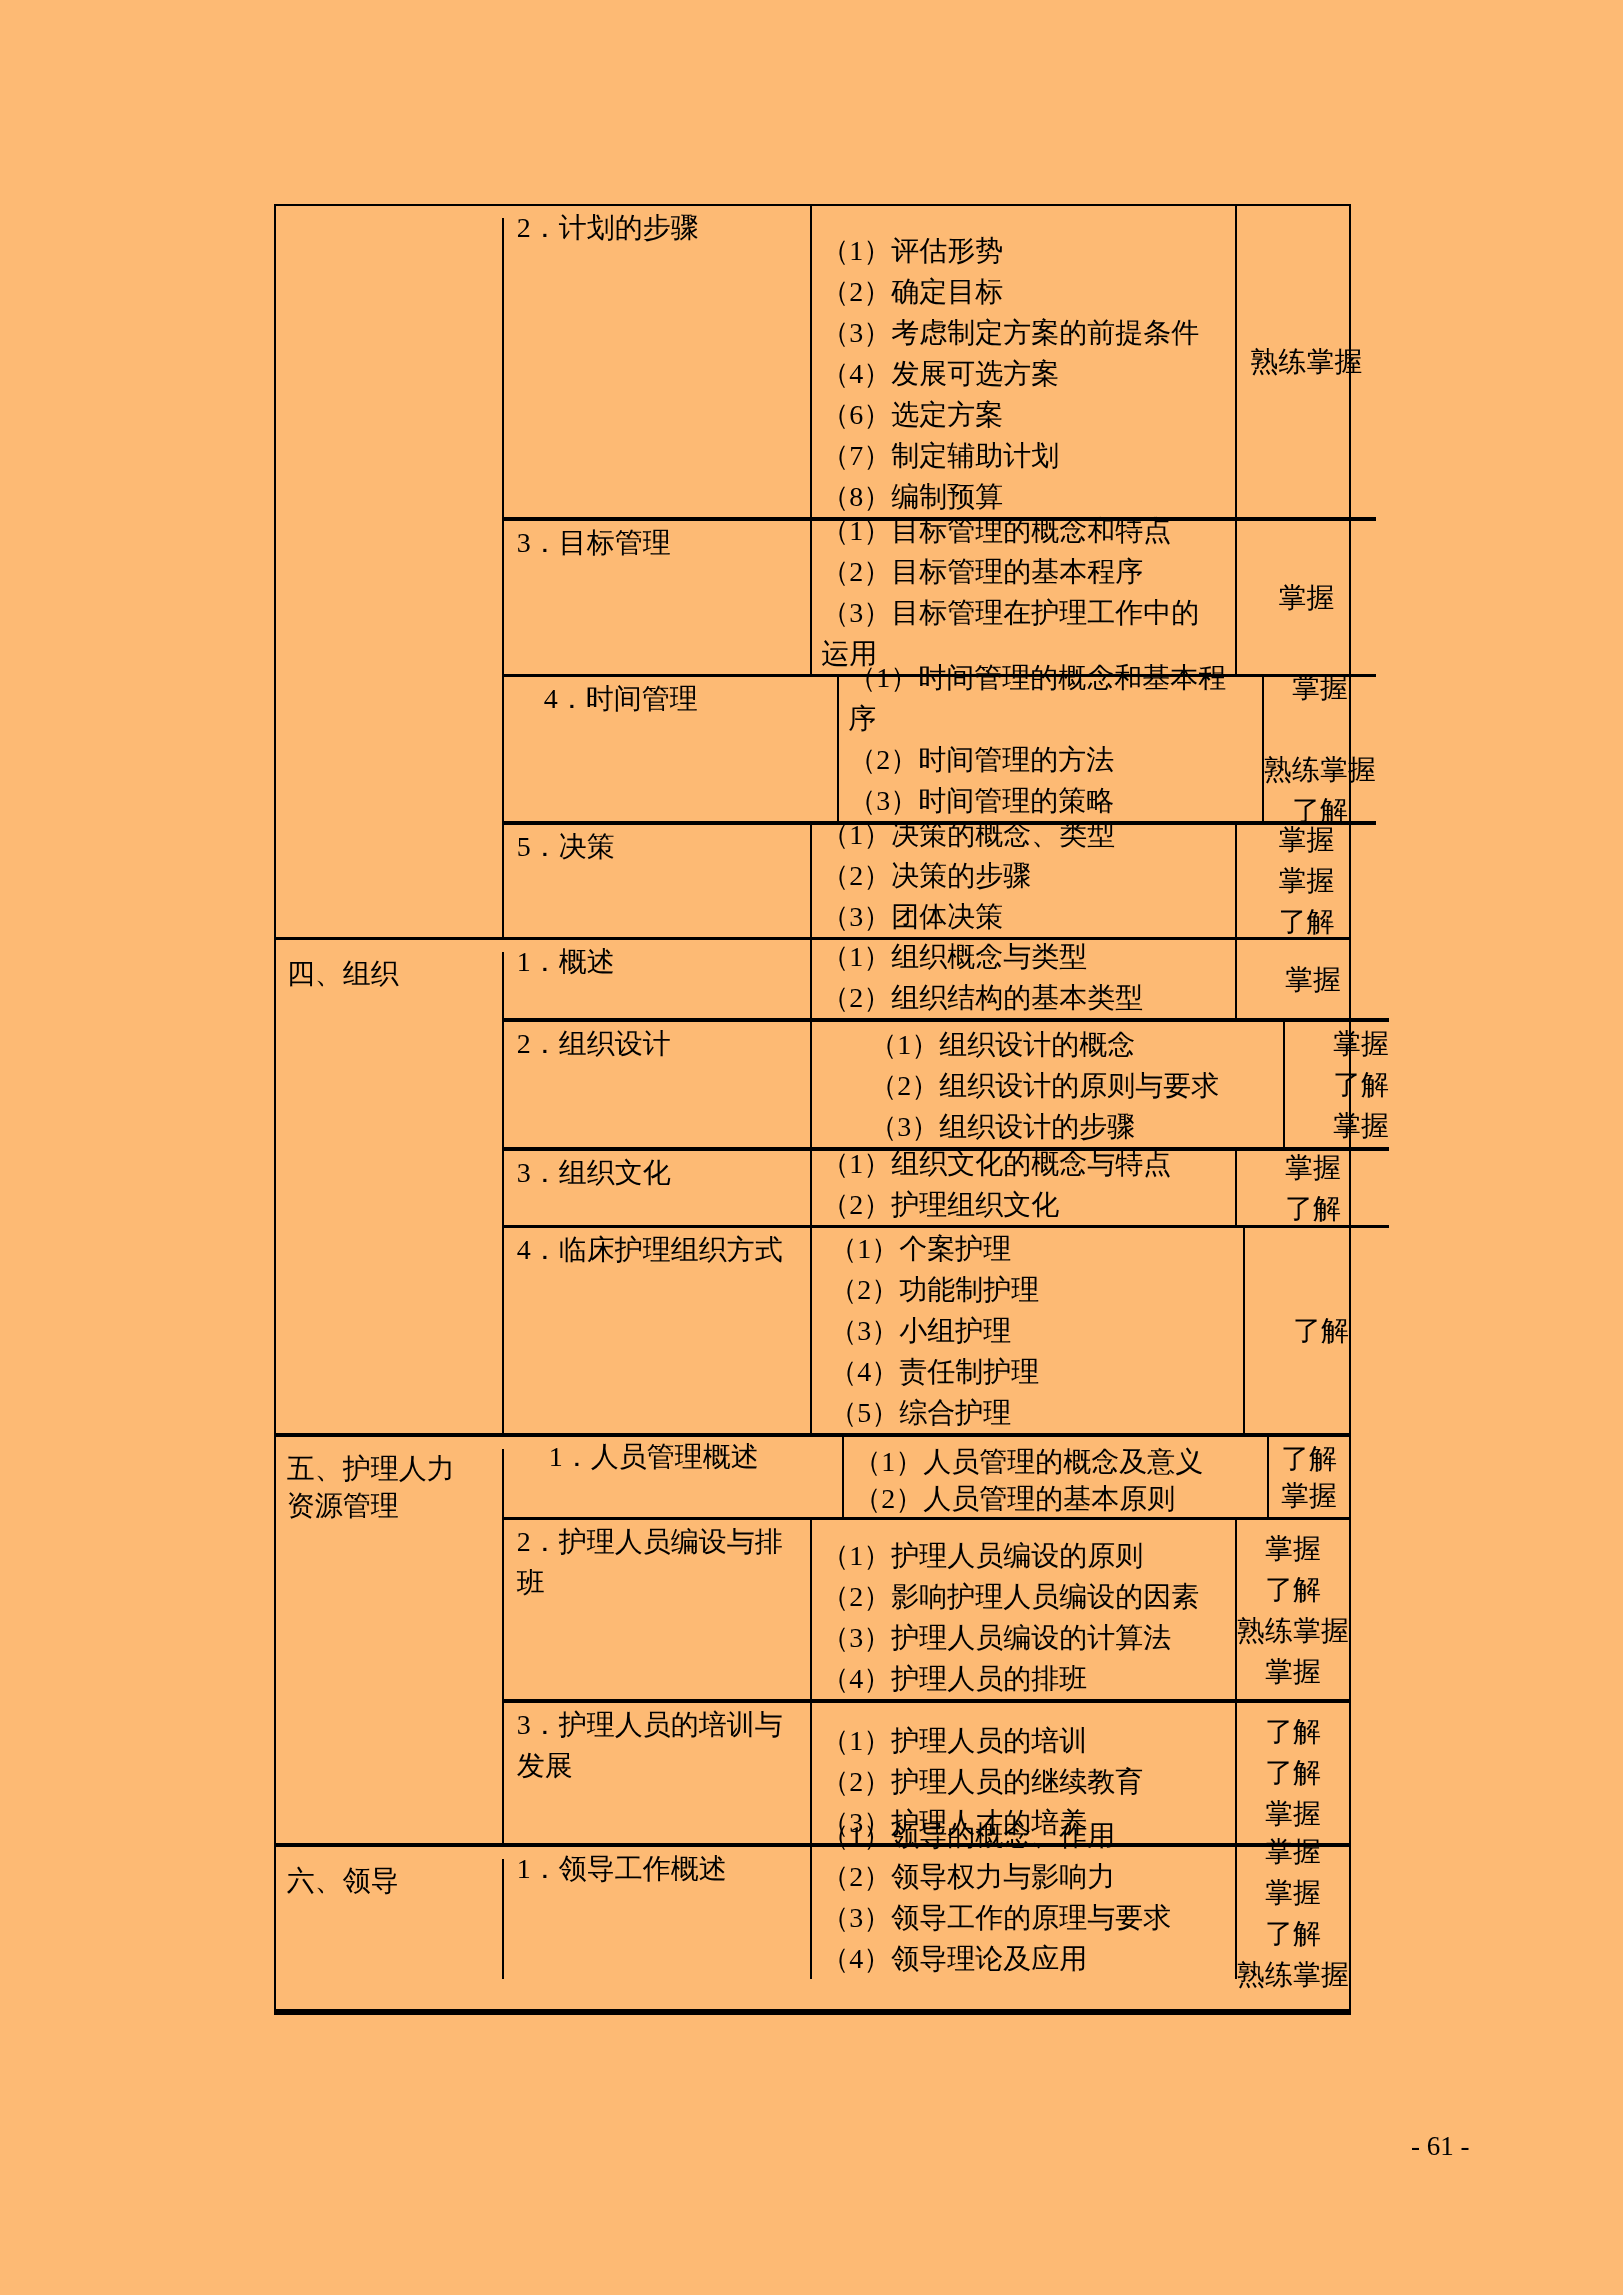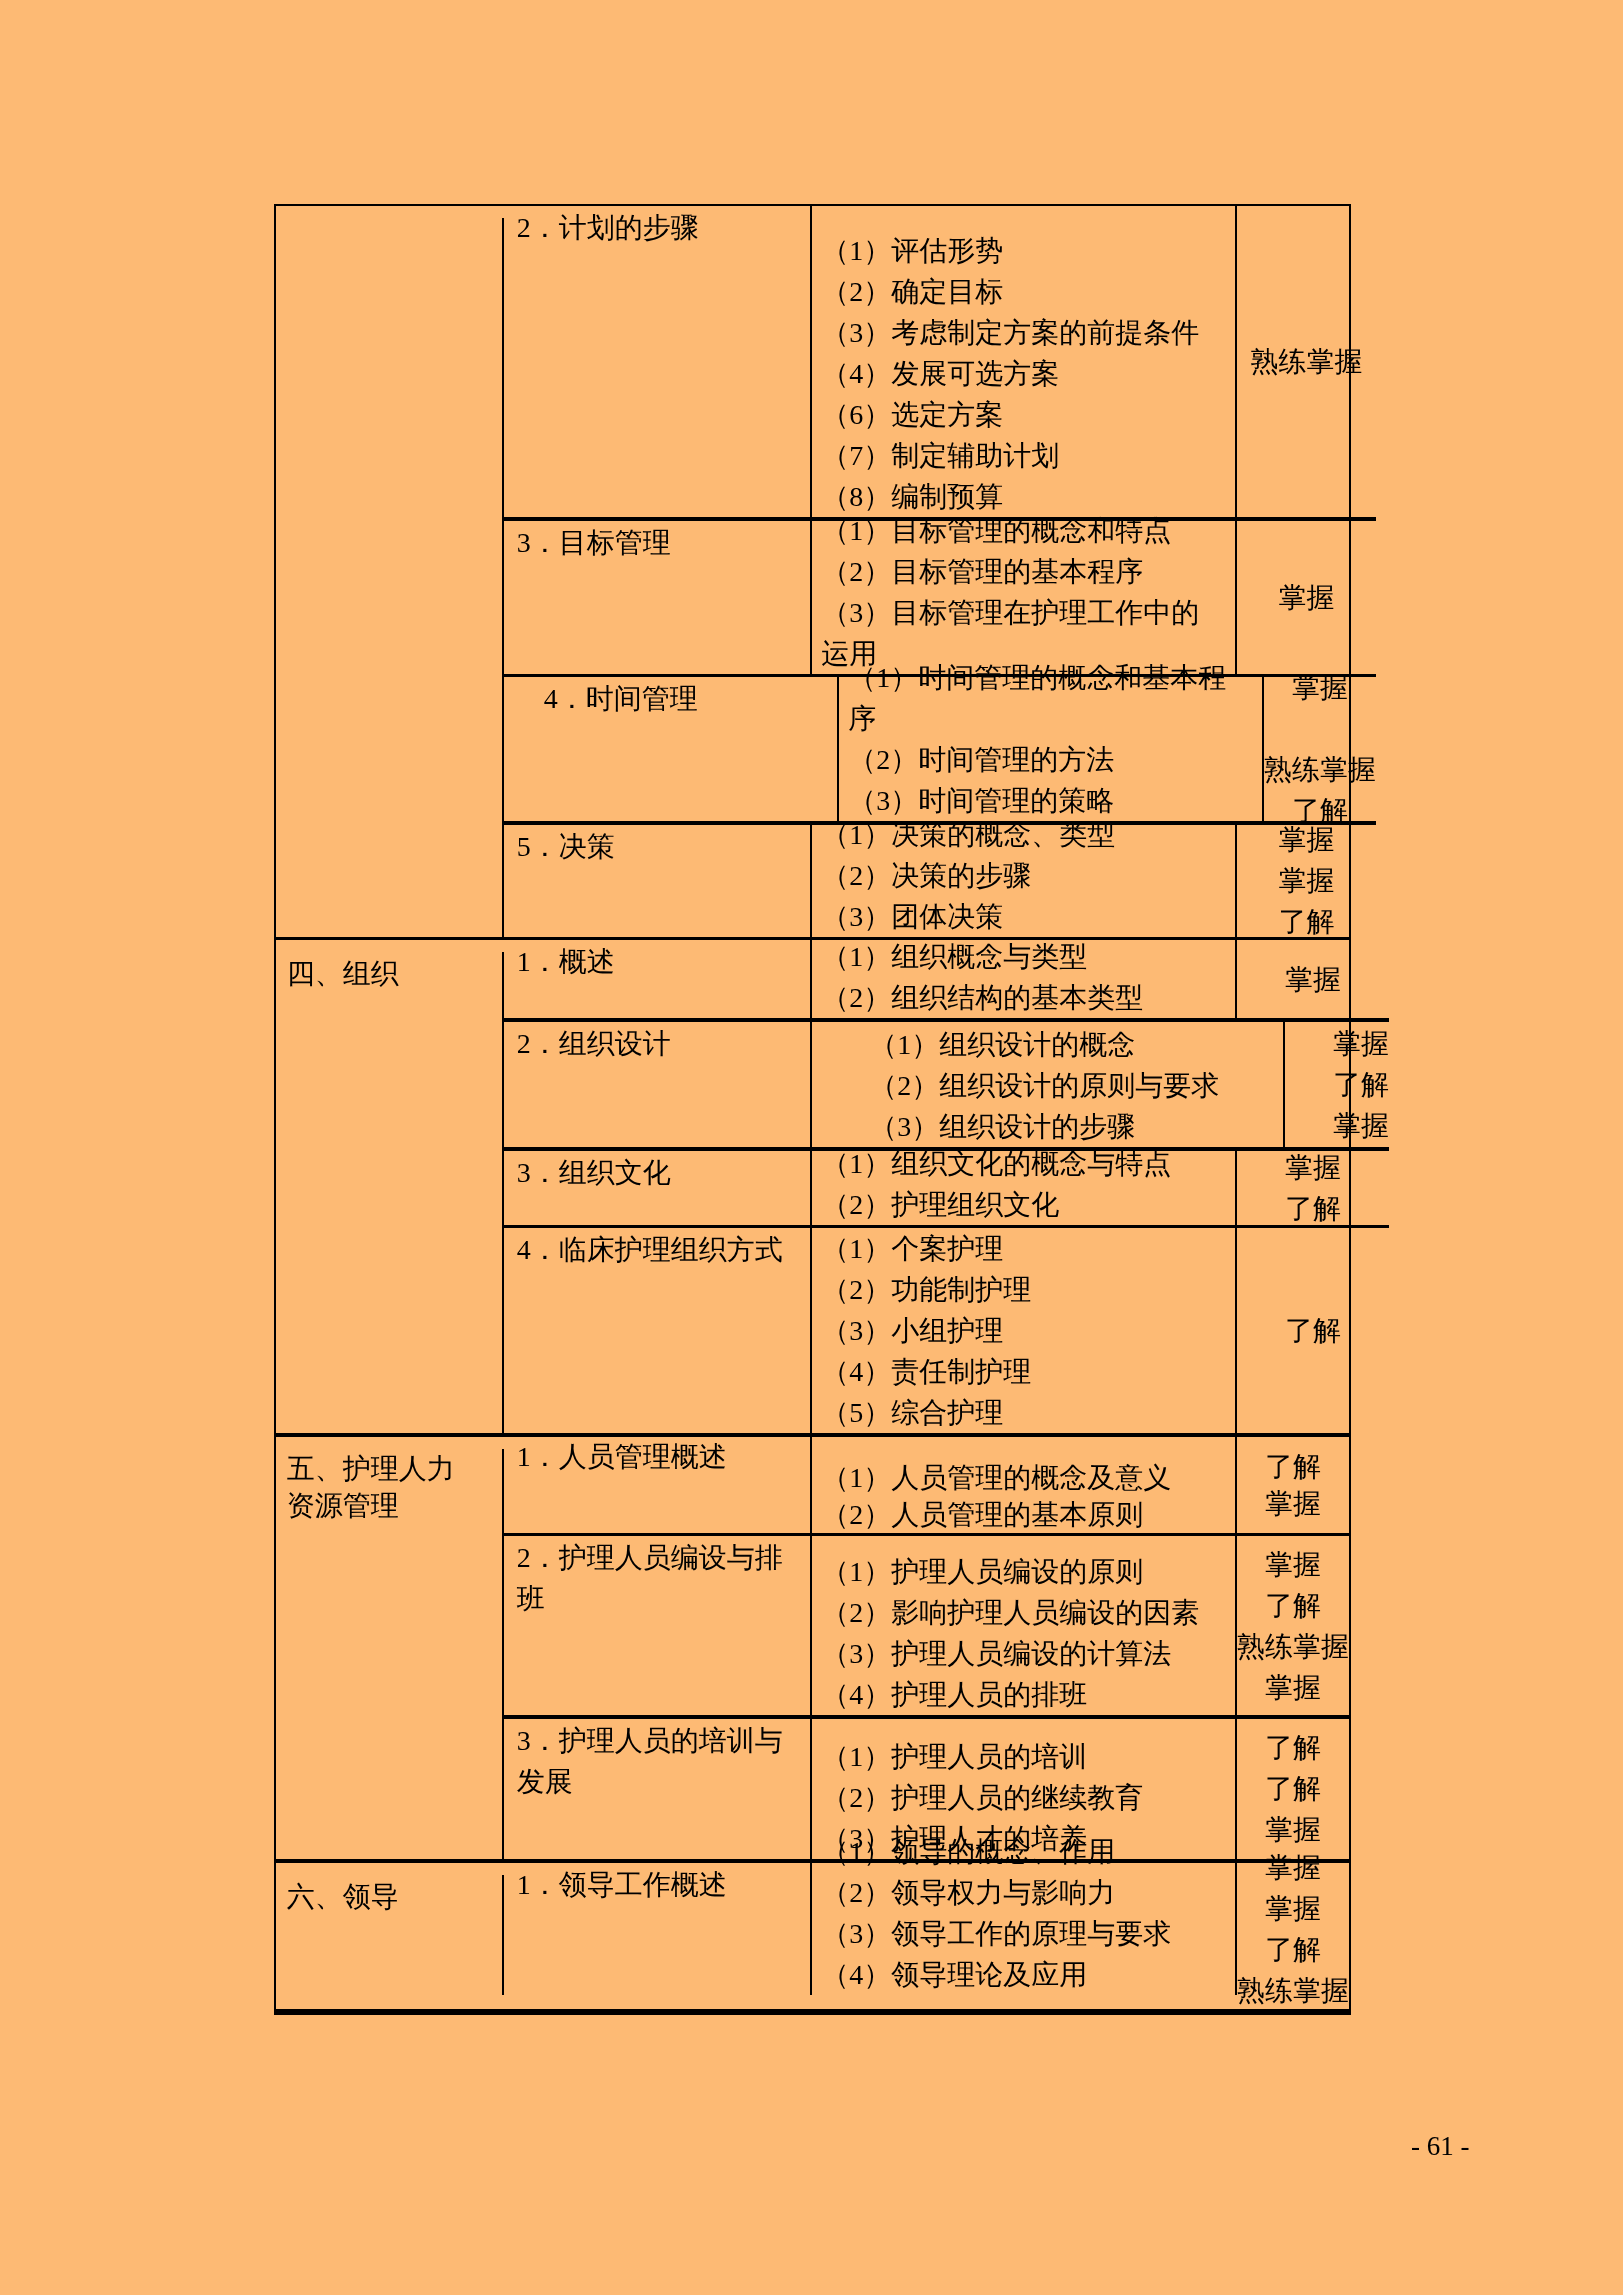--- a/index.html
+++ b/index.html
@@ -198,21 +198,21 @@
             <div class="col3">
               <div class="tl">（1）组织文化的概念与特点</div>
               <div class="tl">（2）护理组织文化</div>
             </div>
             <div class="col4">
               <div class="tl">掌握</div>
               <div class="tl">了解</div>
             </div>
           </div>
           <div class="hsep"></div>
-          <div class="subrow" style="height: 205px;">
+          <div class="subrow" style="height: 205px; gap: 8px;">
             <div class="col2">
               <div class="tl">4．临床护理组织方式</div>
             </div>
             <div class="col3">
               <div class="tl">（1）个案护理</div>
               <div class="tl">（2）功能制护理</div>
               <div class="tl">（3）小组护理</div>
               <div class="tl">（4）责任制护理</div>
               <div class="tl">（5）综合护理</div>
             </div>
@@ -222,21 +222,21 @@
           </div>
         </div>
       </div>
       <div class="hsep"></div>
       <div class="section">
         <div class="col1">
           <div class="tl lh72">五、护理人力</div>
           <div class="tl lh72">资源管理</div>
         </div>
         <div class="rows">
-          <div class="subrow" style="height: 96px;">
+          <div class="subrow" style="height: 80px; margin-left: 32px;">
             <div class="col2">
               <div class="tl lh72">1．人员管理概述</div>
             </div>
             <div class="col3">
               <div class="tl lh72">（1）人员管理的概念及意义</div>
               <div class="tl lh72">（2）人员管理的基本原则</div>
             </div>
             <div class="col4">
               <div class="tl lh72">了解</div>
               <div class="tl lh72">掌握</div>

